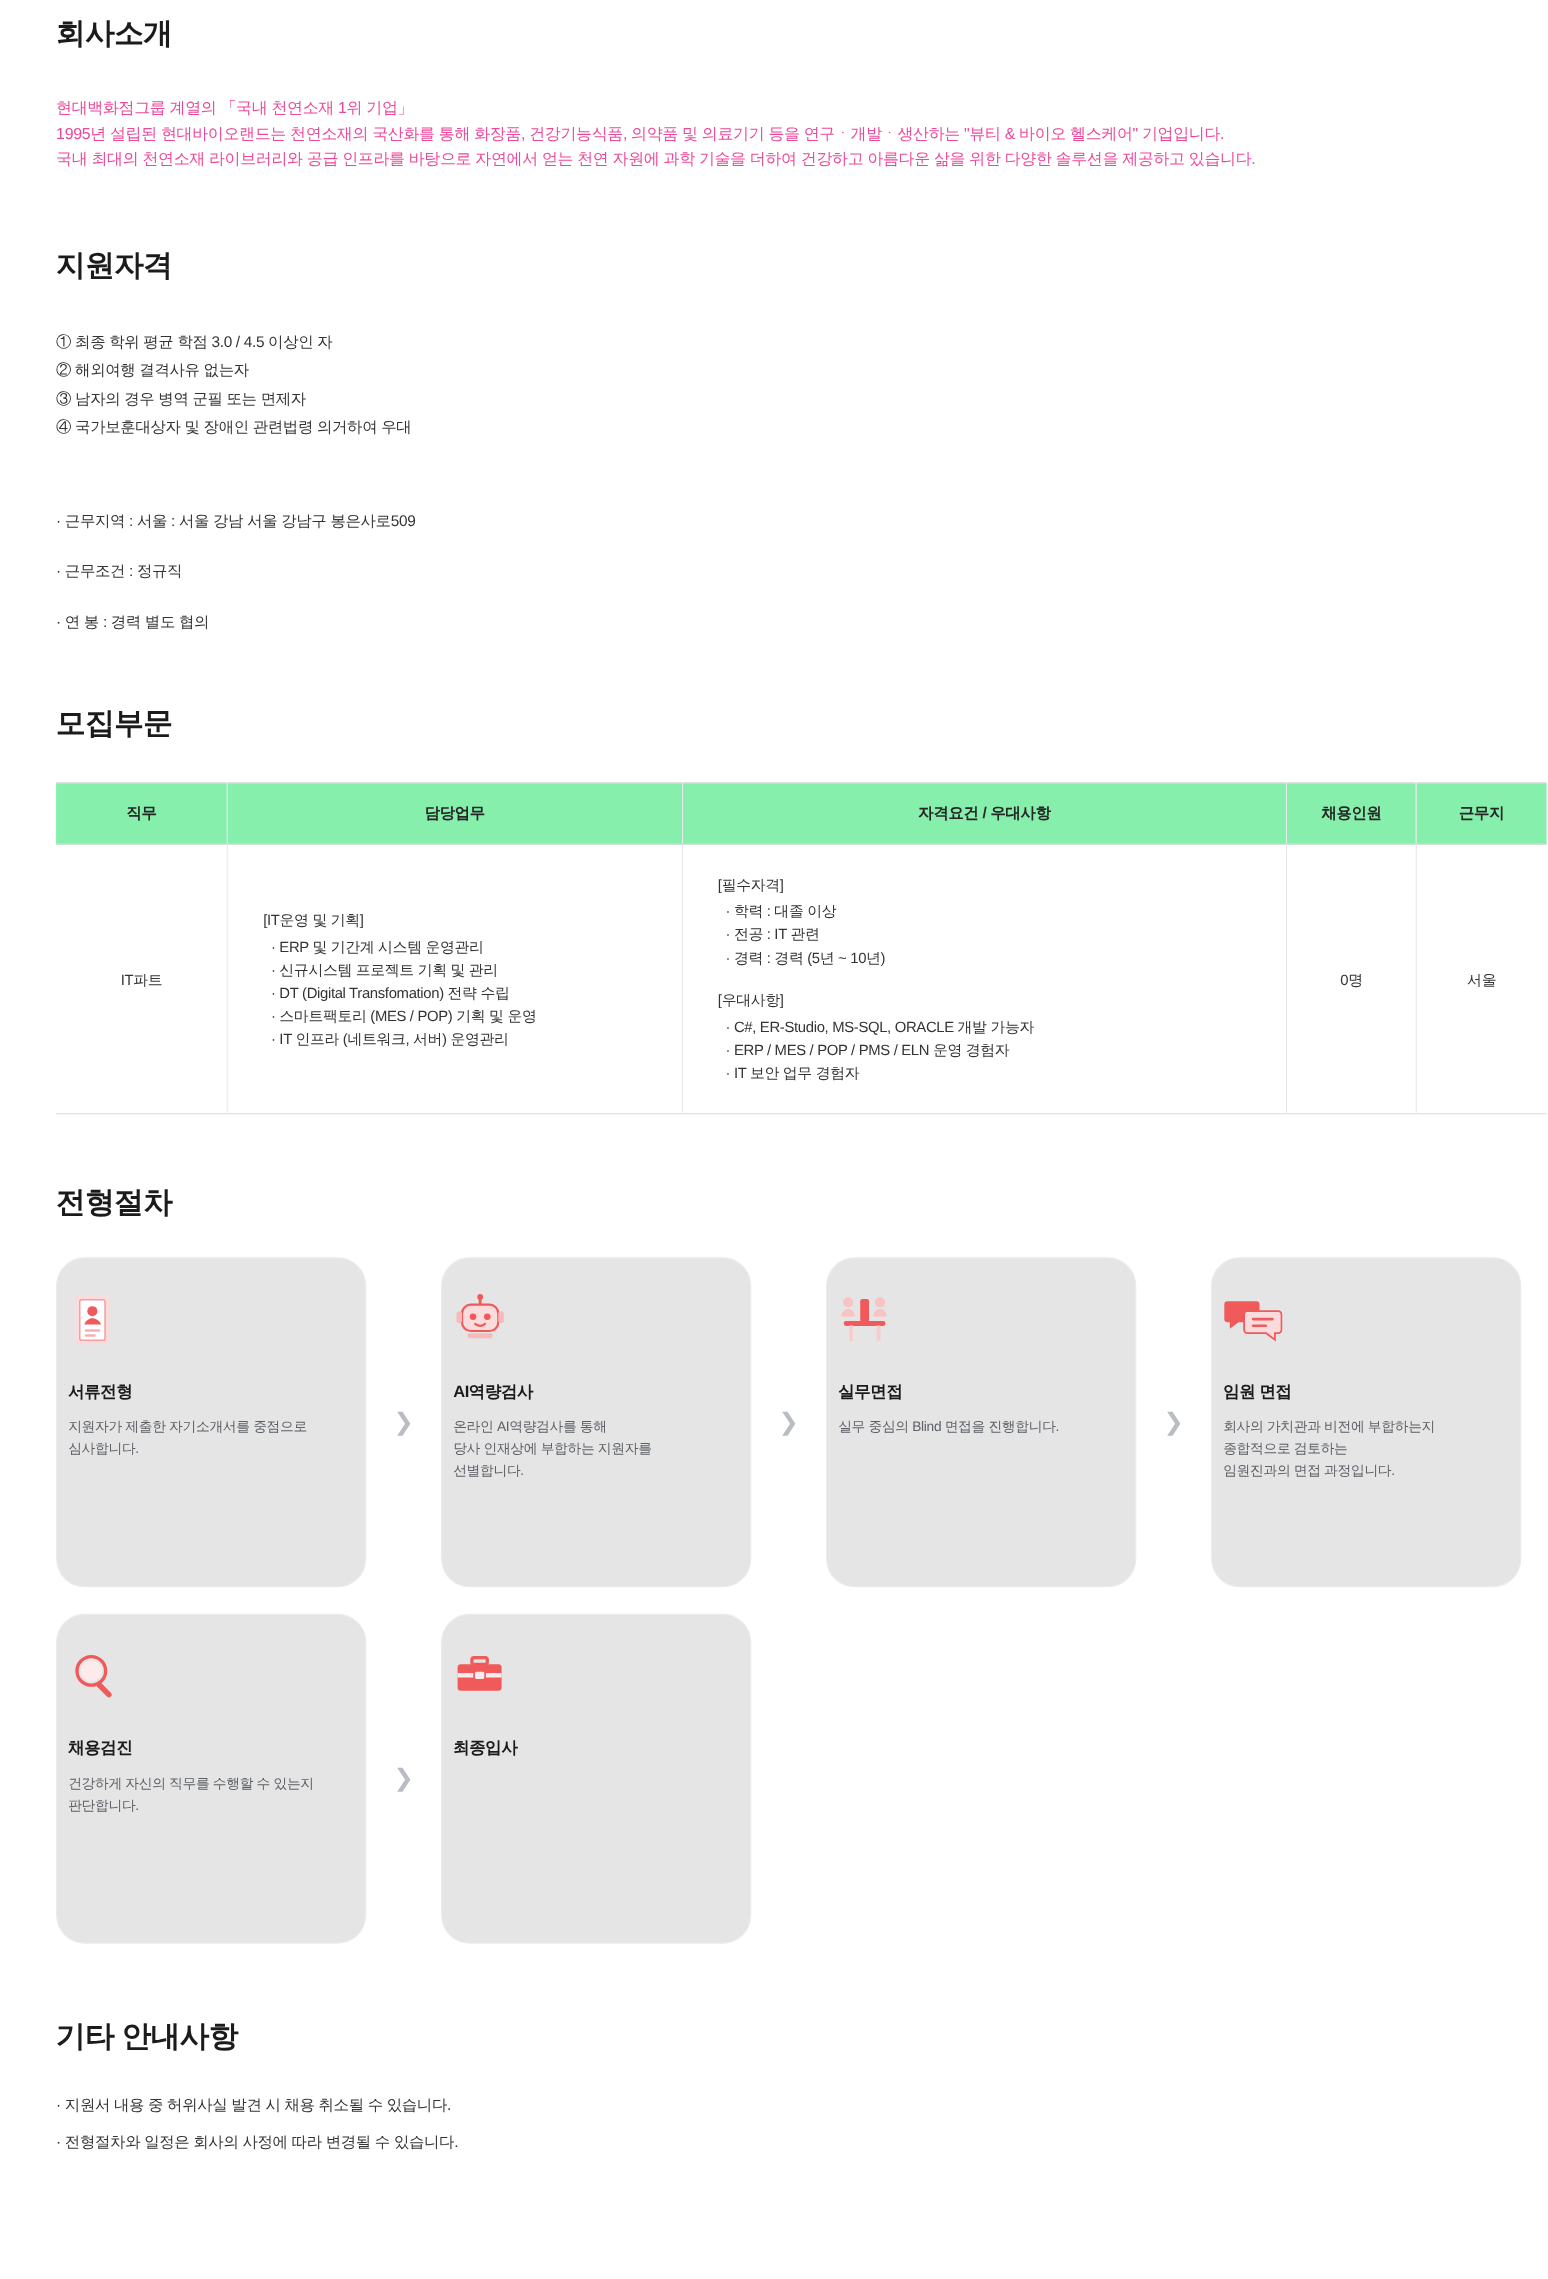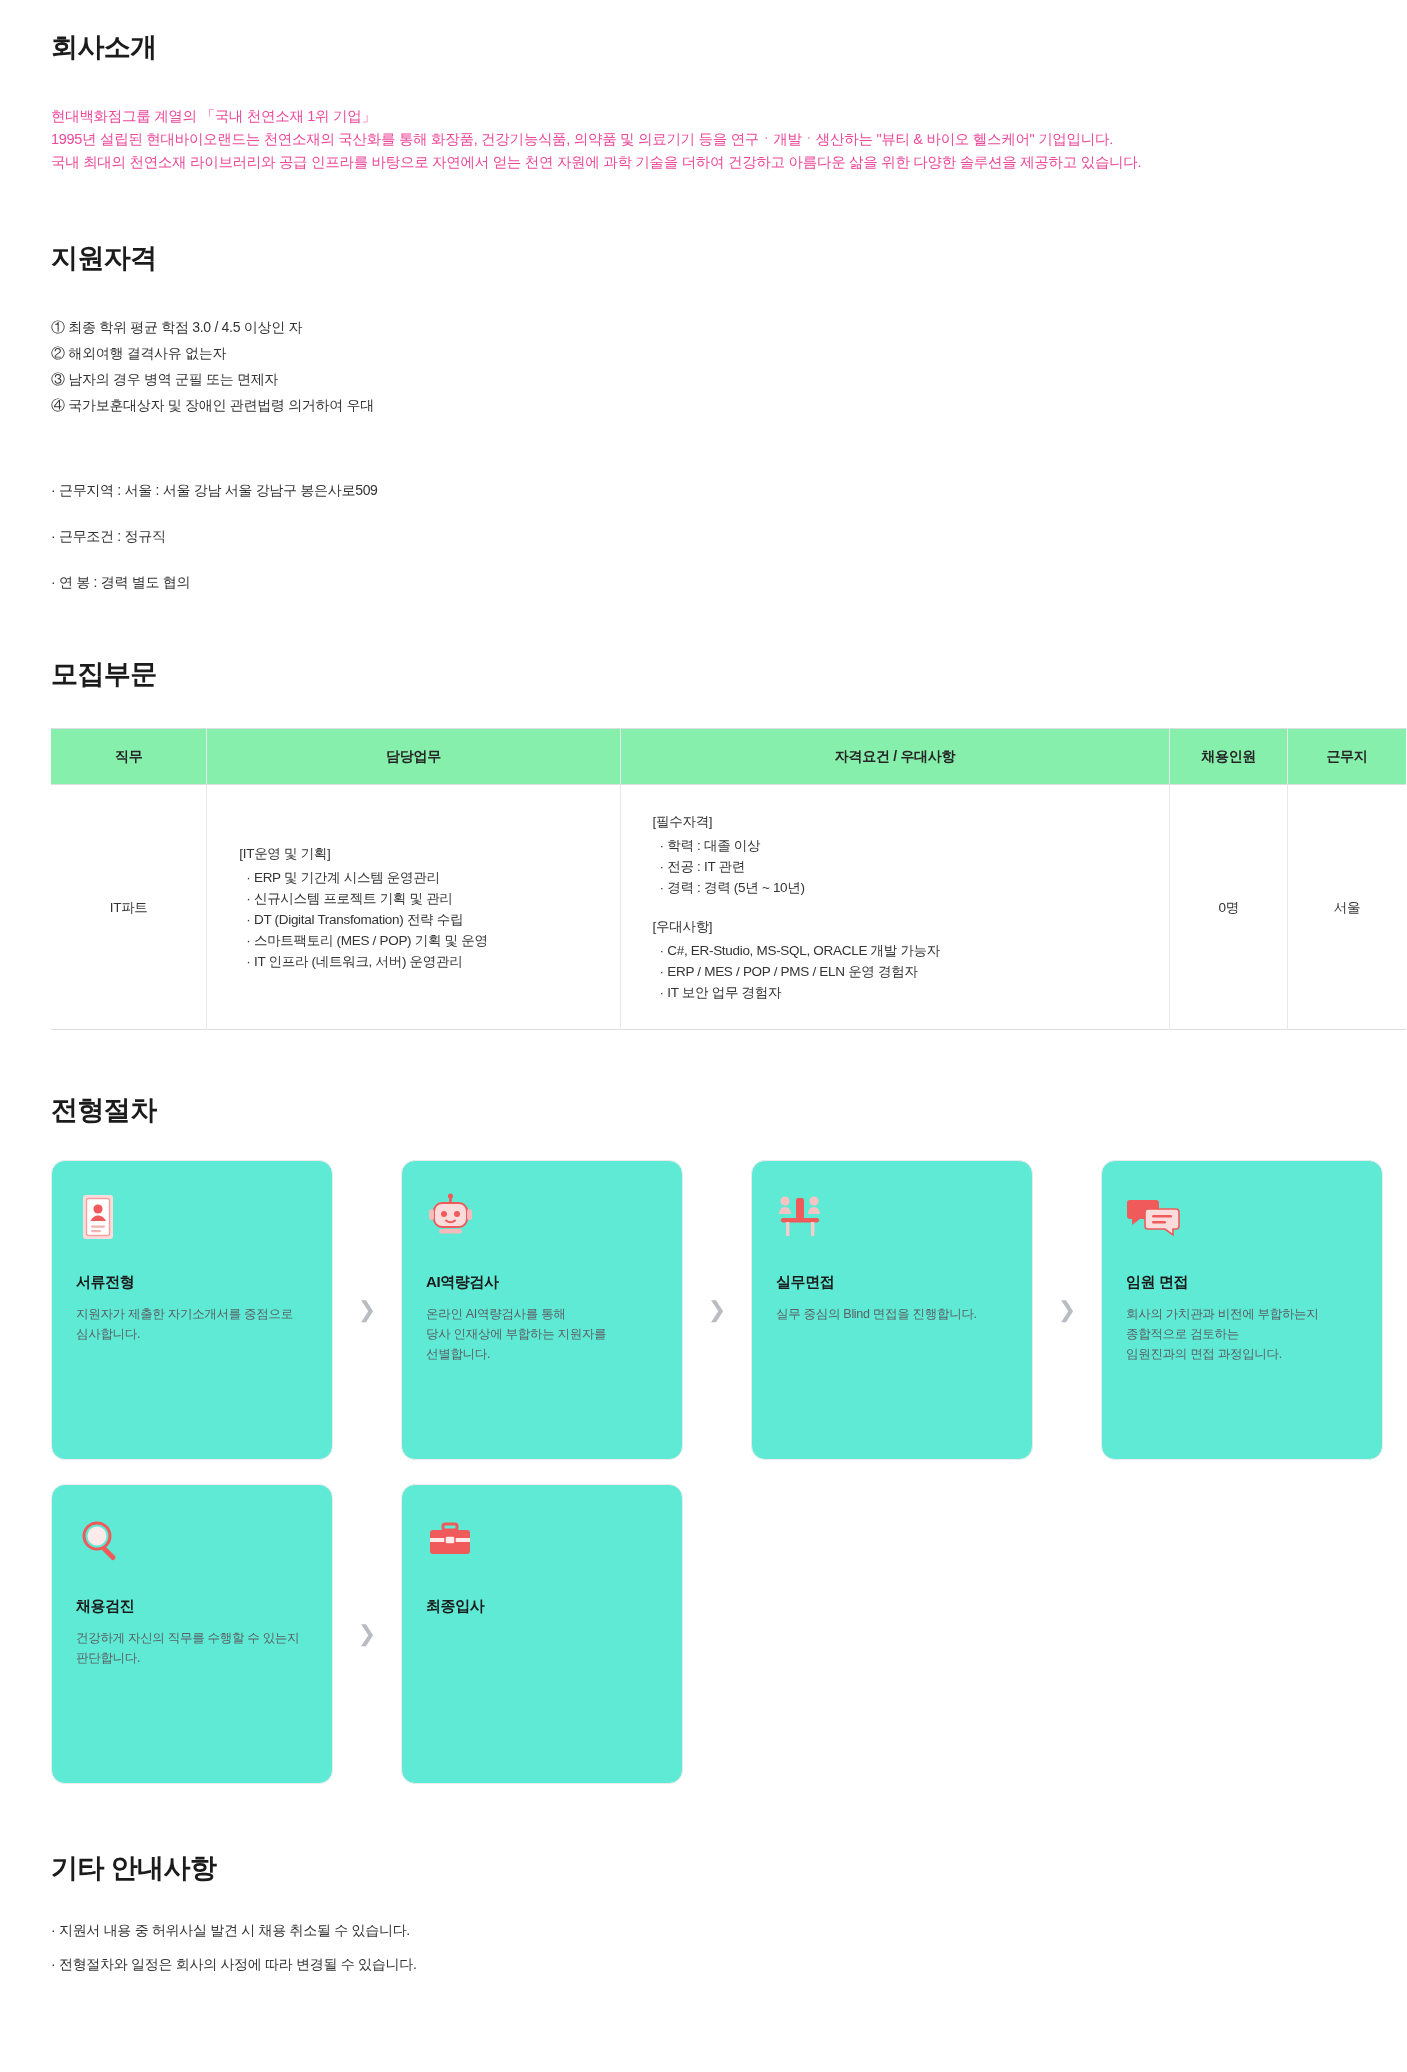--- a/index.html
+++ b/index.html
@@ -13,21 +13,21 @@
     color: #2b2b2b;
     -webkit-font-smoothing: antialiased;
   }
   .page {
     width: 1407px;
     padding: 0 0 40px 0;
     position: relative;
   }
   .wrap {
     width: 1355px;
-    margin: 17px auto;
+    margin: 0 auto;
     padding-left: 25px;
   }
 
   h2.sec-title {
     font-size: 27px;
     font-weight: bold;
     letter-spacing: -0.6px;
     color: #1b1b1b;
     margin: 0;
   }
@@ -108,23 +108,23 @@
   .proc-row {
     display: flex;
     align-items: stretch;
     gap: 0;
   }
   .proc-row + .proc-row { margin-top: 24px; }
   .card {
     width: 282px;
     min-height: 300px;
     border: 1px solid #e9ebee;
-    border-radius: 14px;
-    background: #5eead4;
-    padding: 26px 24px 24px 24px;
+    border-radius: 26px;
+    background: #e5e5e5;
+    padding: 26px 24px 24px 10px;
     flex: 0 0 282px;
   }
   .arrow {
     flex: 0 0 68px;
     display: flex;
     align-items: center;
     justify-content: center;
     color: #b9bcc2;
     font-size: 22px;
     font-weight: 300;

